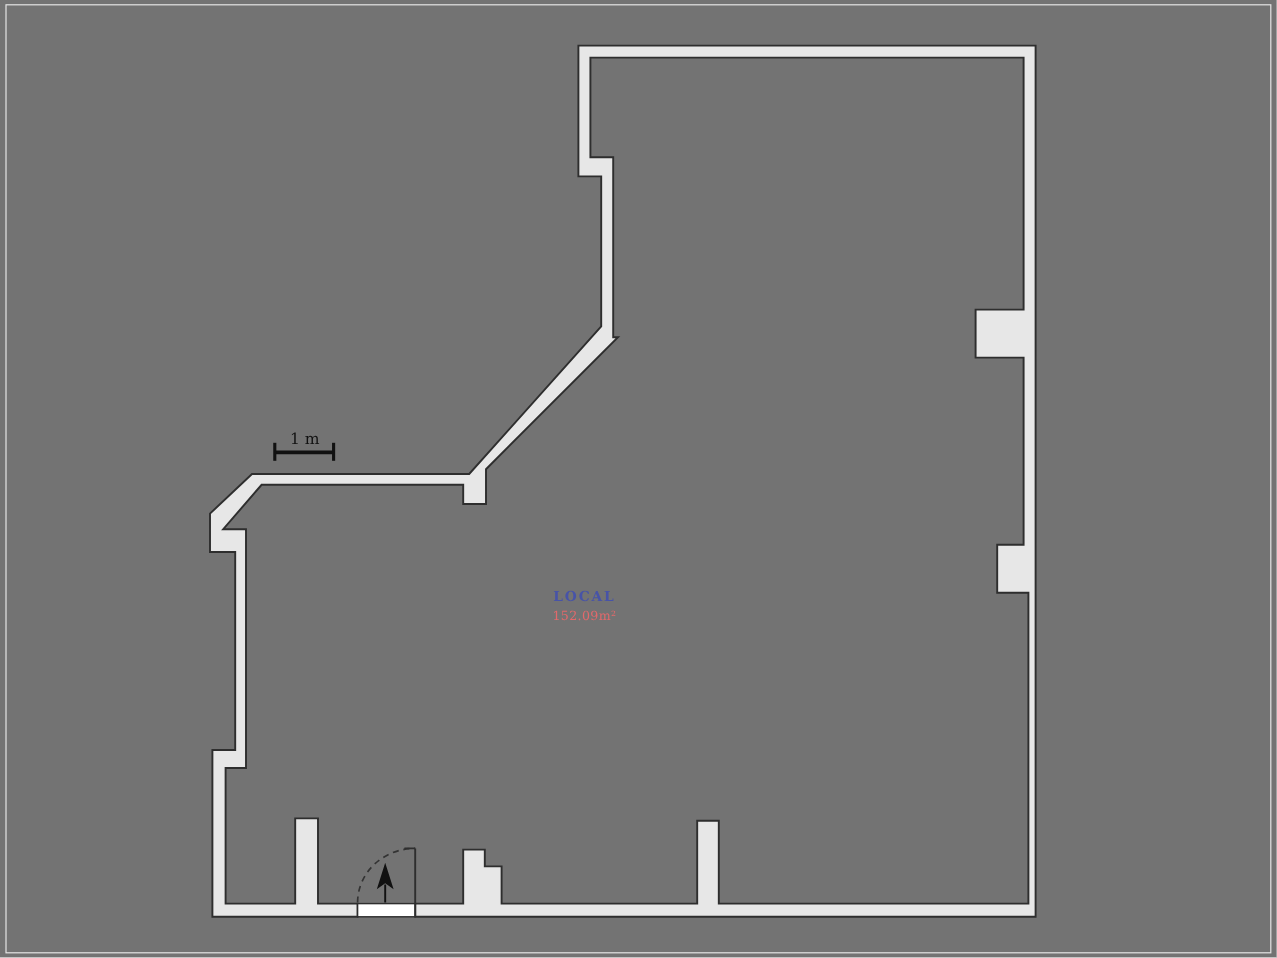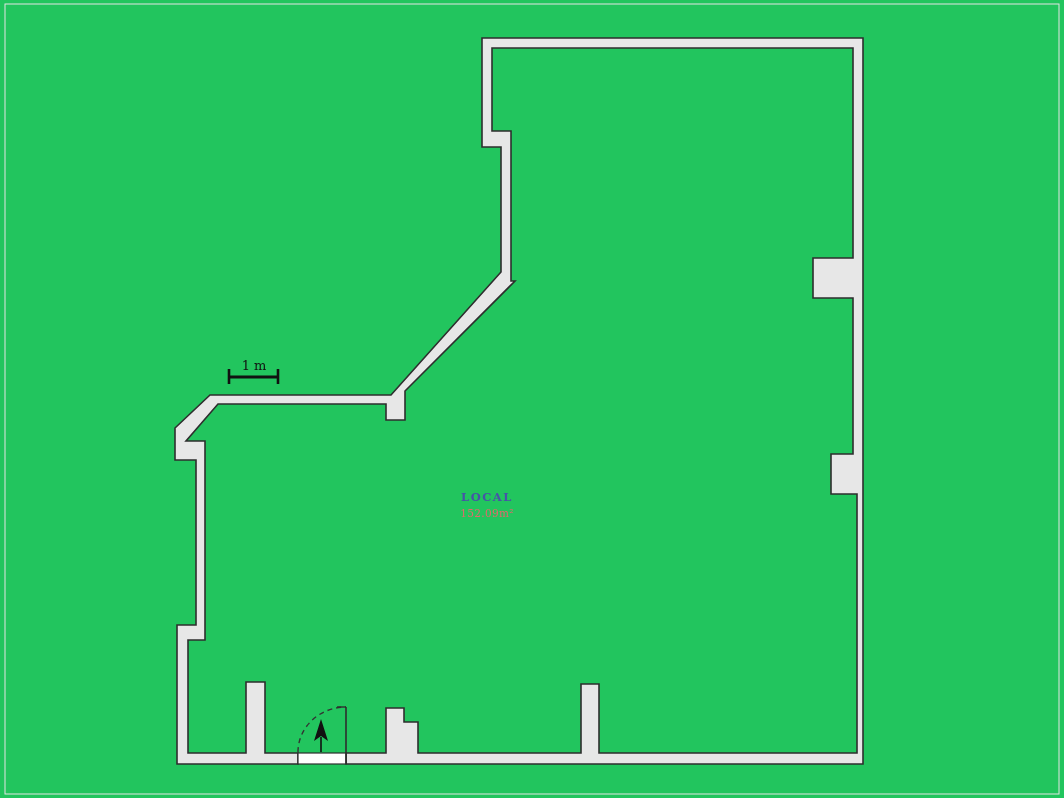--- a/index.html
+++ b/index.html
@@ -26,21 +26,21 @@
     font-family: "DejaVu Serif", serif;
     letter-spacing: 0.3px;
   }
   .scale-label {
     font-family: "DejaVu Serif", serif;
   }
 </style>
 </head>
 <body>
 
-<div class="stage" style="background: #22c55e;">
+<div class="stage" style="background: #737373;">
   <svg id="plan-svg" width="1064" height="798" viewBox="0 0 1064 798" xmlns="http://www.w3.org/2000/svg">
 
     <rect id="frame" fill="none" x="5" y="4" width="1054" height="790" stroke="#e4e4e4" stroke-width="1"></rect>
 
     <path id="walls" d="M482,38 L863,38 L863,764 L346,764 L346,753 L386,753 L386,708 L404,708 L404,722 L418,722 L418,753 L581,753 L581,684 L599,684 L599,753 L857,753 L857,494 L831,494 L831,454 L853,454 L853,298 L813,298 L813,258 L853,258 L853,48 L492,48 L492,131 L511,131 L511,281 L515,281 L405,391 L405,420 L386,420 L386,404 L218,404 L186,441 L205,441 L205,640 L188,640 L188,753 L246,753 L246,682 L265,682 L265,753 L298,753 L298,764 L177,764 L177,625 L196,625 L196,460 L175,460 L175,428 L210,395 L391,395 L501,272 L501,147 L482,147 Z" fill="#e7e7e7" stroke="#2e2e2e" stroke-width="1.6" stroke-linejoin="miter"></path>
 
     <rect id="threshold" x="298" y="753" width="48" height="11" fill="#ffffff" stroke="#2e2e2e" stroke-width="1.2"></rect>
     <path id="door-arc" fill="none" d="M 298,752 A 48,45 0 0 1 346,707" stroke="#333333" stroke-width="1.4" stroke-dasharray="5,4"></path>
     <line id="door-leaf" x1="346" y1="707" x2="346" y2="764" stroke="#2e2e2e" stroke-width="1.6"></line>
     <line id="door-leaf-tick" x1="337" y1="707" x2="346" y2="707" stroke="#2e2e2e" stroke-width="1.4"></line>

